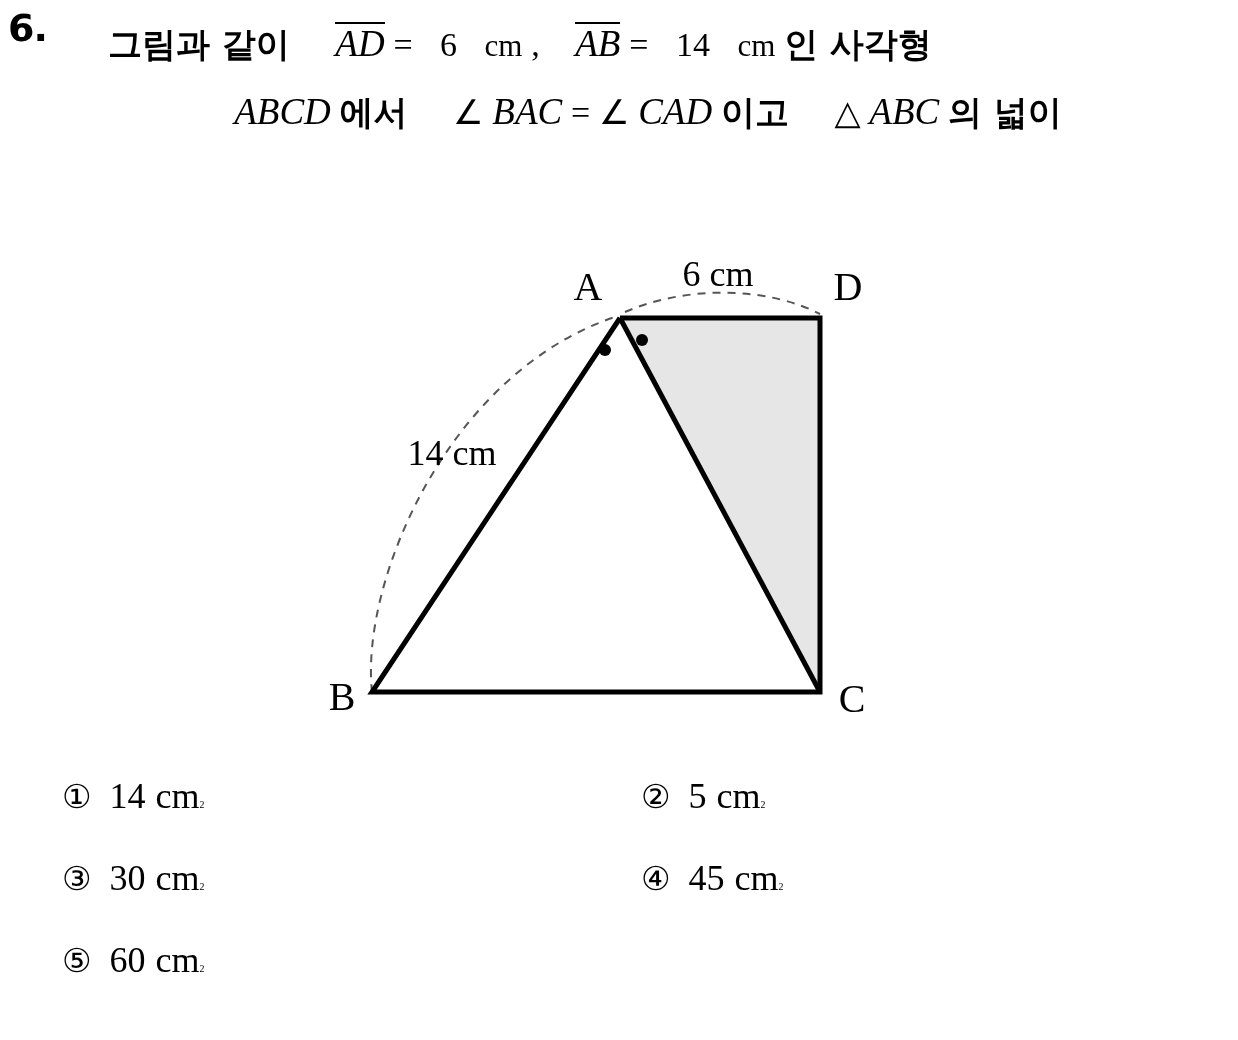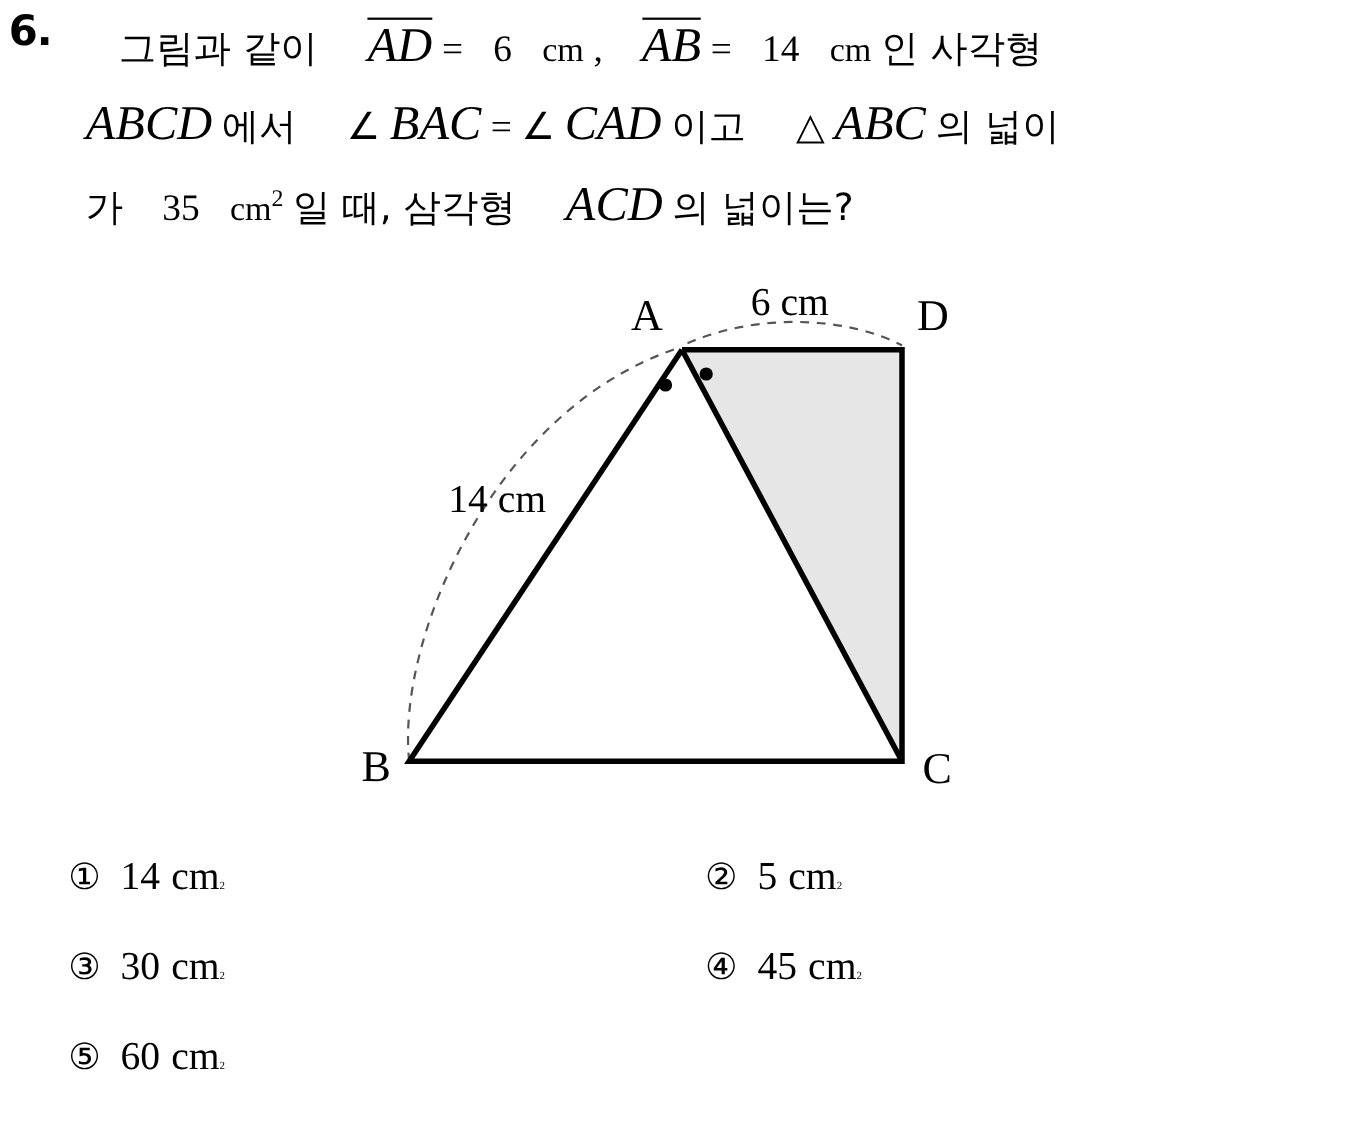--- a/index.html
+++ b/index.html
@@ -37,31 +37,31 @@
     top: 10px;
     width: 1110px;
   }
   .line {
     display: block;
     white-space: nowrap;
     line-height: 68px;
     height: 68px;
     font-size: 35px;
   }
-  .line.l2 { margin-left: -30px; }
+  .line.l2 { margin-left: -30px; text-align: center; }
   .line.l3 { margin-left: -30px; }
   .kor {
     font-family: "DejaVu Sans", sans-serif;
-    font-weight: normal;
+    font-weight: bold;
     font-size: 34px;
   }
   .mi {
     font-family: "Liberation Serif", serif;
     font-style: italic;
-    font-size: 44px;
+    font-size: 37px;
   }
   .mn {
     font-family: "Liberation Serif", serif;
     font-size: 34px;
   }
   .unit {
     font-family: "Liberation Serif", serif;
     font-size: 31px;
   }
   .op {
@@ -160,31 +160,20 @@
       <span class="op">=</span>
       <span class="op">∠</span>
       <span class="mi">CAD</span>
       <span class="kor">이고</span>
       <span class="sp12"></span>
       <span class="op">△</span>
       <span class="mi">ABC</span>
       <span class="kor">의 넓이</span>
     </span>
 
-    <span class="line l3">
-      <span class="kor">가</span>
-      <span class="sp8"></span>
-      <span class="mn">35</span>
-      <span class="sp4"></span>
-      <span class="unit">cm</span><sup class="exp">2</sup>
-      <span class="kor">일 때, 삼각형</span>
-      <span class="sp12"></span>
-      <span class="mi">ACD</span>
-      <span class="kor">의 넓이는?</span>
-    </span>
   </div>
 
   <div class="figure">
     <svg width="620" height="500" viewBox="0 0 620 500" xmlns="http://www.w3.org/2000/svg">
 
       <polygon points="320,68 520,68 520,440" fill="#e6e6e6" stroke="none"></polygon>
 
       <path d="M 72,442 C 60,330 150,120 318,66" fill="none" stroke="#555" stroke-width="2" stroke-dasharray="8,7"></path>
       <path d="M 325,62 C 390,34 470,38 520,64" fill="none" stroke="#555" stroke-width="2" stroke-dasharray="8,7"></path>
 

